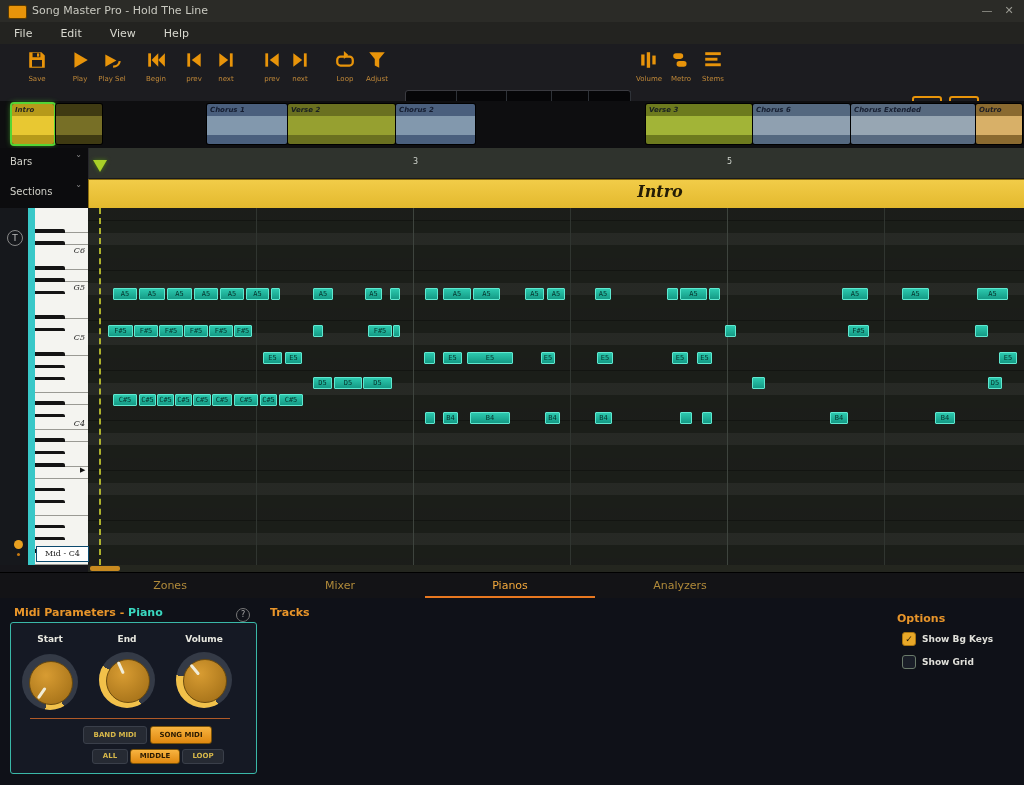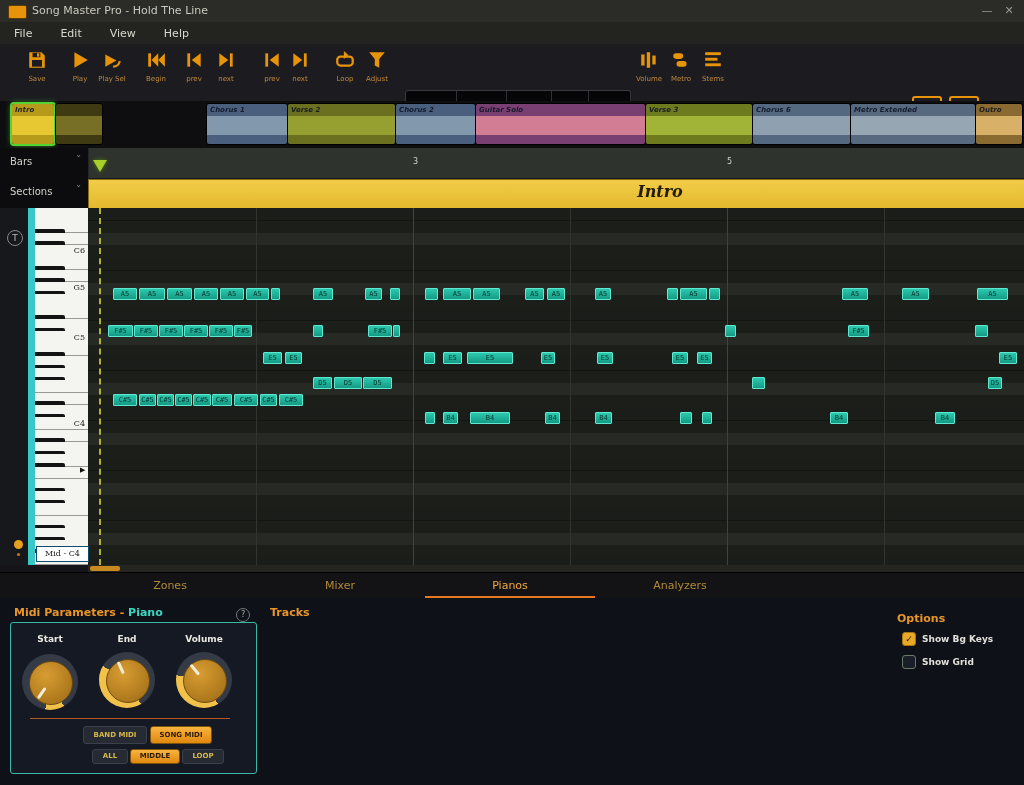--- a/index.html
+++ b/index.html
@@ -52,21 +52,21 @@
             font-family:"DejaVu Serif",serif;font-style:italic;font-weight:bold;font-size:16px;color:#241c06;}
   #playheadpin{left:93px;top:160px;width:0;height:0;border-left:7px solid transparent;border-right:7px solid transparent;
                border-top:12px solid #a8d028;filter:drop-shadow(0 0 2px #4a7a10);}
   
   #roll{left:0;top:208px;width:1024px;height:357px;background:#101310;}
   #gutter{left:0;top:208px;width:28px;height:357px;background:#16181c;}
   #ticon{left:7px;top:230px;width:14px;height:14px;border:1px solid #888;border-radius:50%;
          font-size:9px;color:#bbb;text-align:center;line-height:14px;}
   #pin{left:14px;top:540px;width:9px;height:9px;background:#e8a020;border-radius:50%;box-shadow:0 10px 0 -3px #c87a10;}
   #cyanstrip{left:28px;top:208px;width:7px;height:357px;background:#39c8c8;}
-  #keys{left:35px;top:208px;width:53px;height:357px;background:#f2f2ee;overflow:hidden;}
+  #keys{left:35px;top:208px;width:53px;height:357px;background:#f2f2ee;overflow:hidden;font-style:italic;}
   .wkey{position:absolute;left:0;width:53px;background:#f4f4f0;border-bottom:1px solid #9a9a94;box-sizing:border-box;}
   .bkey{position:absolute;left:0;width:30px;height:7px;background:#141414;border-radius:0 2px 2px 0;}
   .keylabel{position:absolute;right:3px;font-size:8px;color:#222;font-family:"DejaVu Serif",serif;}
   #midbox{left:36px;top:546px;width:51px;height:14px;background:#fff;border:1px solid #0c4a6e;
           font-size:8px;font-family:"DejaVu Serif",serif;color:#222;text-align:center;line-height:14px;}
   #keymarker{left:80px;top:466px;font-size:7px;color:#111;}
   #grid{left:88px;top:208px;width:936px;height:357px;
         background:
           repeating-linear-gradient(180deg, rgba(0,0,0,.30) 0 13px, rgba(0,0,0,0) 13px 50px),
           repeating-linear-gradient(180deg, rgba(255,255,255,.05) 0 12px, rgba(0,0,0,0) 12px 25px),
@@ -234,31 +234,28 @@
       </div>
       <div class="seg" style="left: 207px; width: 80px; background: linear-gradient(rgb(74, 95, 125) 0px, rgb(74, 95, 125) 30%, rgb(130, 152, 173) 30%, rgb(130, 152, 173) 78%, rgb(74, 95, 125) 78%);">
         <div class="seglabel">Chorus 1</div>
       </div>
       <div class="seg" style="left: 288px; width: 107px; background: linear-gradient(rgb(106, 112, 32) 0px, rgb(106, 112, 32) 30%, rgb(150, 160, 48) 30%, rgb(150, 160, 48) 78%, rgb(106, 112, 32) 78%);">
         <div class="seglabel">Verse 2</div>
       </div>
       <div class="seg" style="left: 396px; width: 79px; background: linear-gradient(rgb(74, 95, 125) 0px, rgb(74, 95, 125) 30%, rgb(130, 152, 173) 30%, rgb(130, 152, 173) 78%, rgb(74, 95, 125) 78%);">
         <div class="seglabel">Chorus 2</div>
       </div>
-      <div class="seg" style="left: 476px; width: 169px; background: linear-gradient(rgb(122, 63, 114) 0px, rgb(122, 63, 114) 30%, rgb(210, 125, 147) 30%, rgb(210, 125, 147) 78%, rgb(122, 63, 114) 78%);">
-        <div class="seglabel">Guitar Solo</div>
-      </div>
       <div class="seg" style="left: 646px; width: 106px; background: linear-gradient(rgb(109, 122, 30) 0px, rgb(109, 122, 30) 30%, rgb(162, 180, 55) 30%, rgb(162, 180, 55) 78%, rgb(109, 122, 30) 78%);">
         <div class="seglabel">Verse 3</div>
       </div>
       <div class="seg" style="left: 753px; width: 97px; background: linear-gradient(rgb(84, 104, 127) 0px, rgb(84, 104, 127) 30%, rgb(143, 160, 176) 30%, rgb(143, 160, 176) 78%, rgb(84, 104, 127) 78%);">
         <div class="seglabel">Chorus 6</div>
       </div>
       <div class="seg" style="left: 851px; width: 124px; background: linear-gradient(rgb(87, 105, 127) 0px, rgb(87, 105, 127) 30%, rgb(151, 166, 179) 30%, rgb(151, 166, 179) 78%, rgb(87, 105, 127) 78%);">
-        <div class="seglabel">Metro Extended</div>
+        <div class="seglabel">Chorus Extended</div>
       </div>
       <div class="seg" style="left: 976px; width: 46px; background: linear-gradient(rgb(138, 106, 48) 0px, rgb(138, 106, 48) 30%, rgb(216, 176, 104) 30%, rgb(216, 176, 104) 78%, rgb(138, 106, 48) 78%);">
         <div class="seglabel">Outro</div>
       </div>
     </div>
 
   <div class="abs" id="barsrow">
     <div class="rowhead">
       <div class="rlabel">Bars</div>
       <div class="chev">⌄</div>

